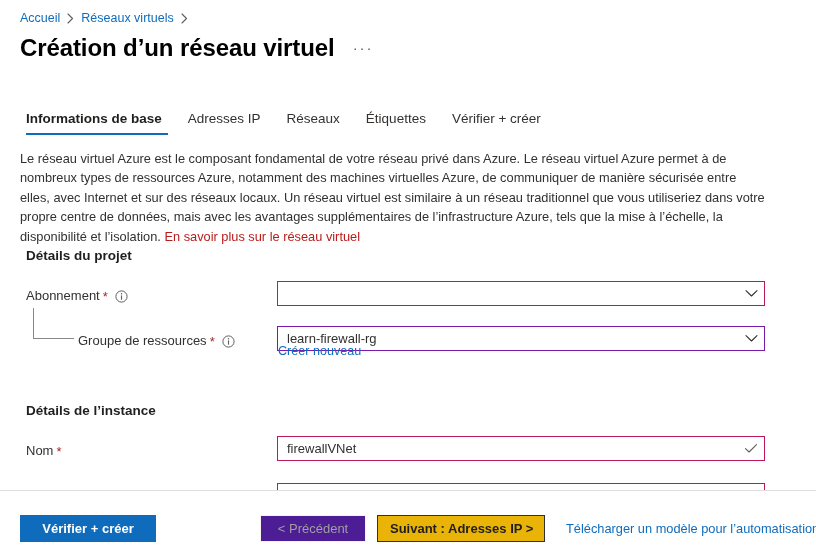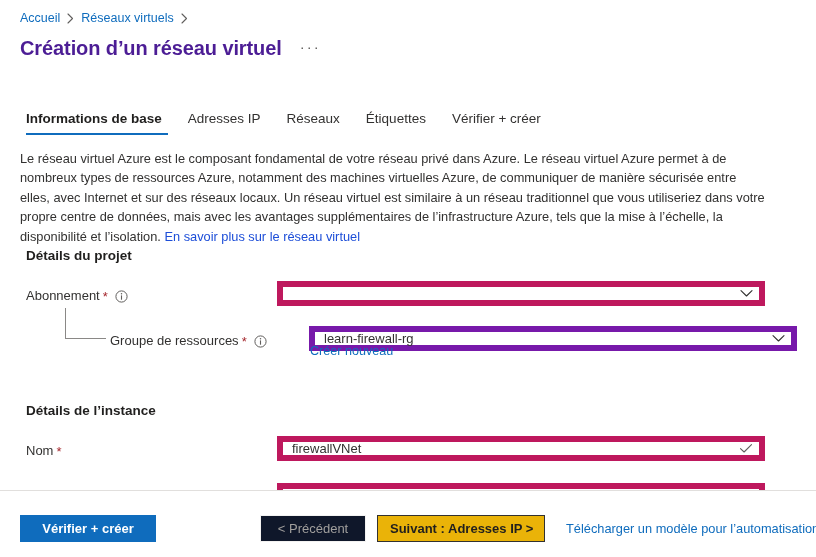--- a/index.html
+++ b/index.html
@@ -44,23 +44,23 @@
 
   
   .title-row {
     position: absolute;
     left: 20px;
     top: 33px;
     display: flex;
     align-items: baseline;
   }
   .page-title {
-    font-size: 20px;
+    font-size: 24px;
     font-weight: 600;
-    color: #4c1d95;
+    color: #000000;
     letter-spacing: -0.1px;
     line-height: 30px;
   }
   .title-ellipsis {
     margin-left: 18px;
     color: #605e5c;
     font-size: 15px;
     letter-spacing: 2px;
     cursor: pointer;
     position: relative;
@@ -105,21 +105,21 @@
   .description {
     position: absolute;
     left: 20px;
     top: 149px;
     width: 748px;
     font-size: 12.8px;
     line-height: 19.4px;
     color: #323130;
   }
   .inline-link {
-    color: #1d4ed8;
+    color: #b91c1c;
     text-decoration: none;
     cursor: pointer;
   }
 
   
   .form-area {
     position: absolute;
     left: 0;
     top: 248px;
     width: 688px;
@@ -178,21 +178,21 @@
     pointer-events: none;
   }
 
   
   .field {
     position: absolute;
     left: 277px;
     width: 488px;
     height: 25px;
     box-sizing: border-box;
-    border: 6px solid #be185d;
+    border: 1px solid #be185d;
     background: #ffffff;
     display: flex;
     align-items: center;
     cursor: pointer;
   }
   .field.focused { border-color: #8a2be2; border-color: #7719aa; }
   .field-value {
     flex: 1;
     font-size: 13px;
     color: #323130;
@@ -255,21 +255,21 @@
     width: 136px;
     background: #0f6cbd;
     color: #ffffff;
     font-weight: 600;
     border-color: #0f6cbd;
   }
   .btn-disabled {
     left: 260px;
     top: 24px;
     width: 106px;
-    background: #0f172a;
+    background: #4c1d95;
     color: #a19f9d;
     border-color: #f3f2f1;
     cursor: default;
   }
   .btn-secondary {
     left: 377px;
     top: 24px;
     width: 168px;
     background: #eab308;
     color: #201f1e;
@@ -350,21 +350,21 @@
     <div class="field">
       <span class="field-value" title=""></span>
       <span class="field-icon">
         <svg width="13" height="9" viewBox="0 0 13 9" fill="none" aria-hidden="true">
           <path d="M1 1.6 L6.5 7 L12 1.6" stroke="#323130" stroke-width="1.1" fill="none" stroke-linecap="round" stroke-linejoin="round"></path>
         </svg>
       </span>
     </div>
   </div>
 
-  <div class="row" style="margin-top:12px;margin-left:32px;">
+  <div class="row" style="margin-top:12px;">
     <div class="tree-connector"></div>
     <div class="label indented">
       <span>Groupe de ressources</span>
       <span class="req">*</span>
       <span class="info-icon">
         <svg width="13" height="13" viewBox="0 0 13 13" aria-hidden="true">
           <circle cx="6.5" cy="6.5" r="5.6" fill="none" stroke="#605e5c" stroke-width="1"></circle>
           <circle cx="6.5" cy="3.7" r="0.75" fill="#605e5c"></circle>
           <rect x="5.95" y="5.4" width="1.1" height="4.3" fill="#605e5c"></rect>
         </svg>

